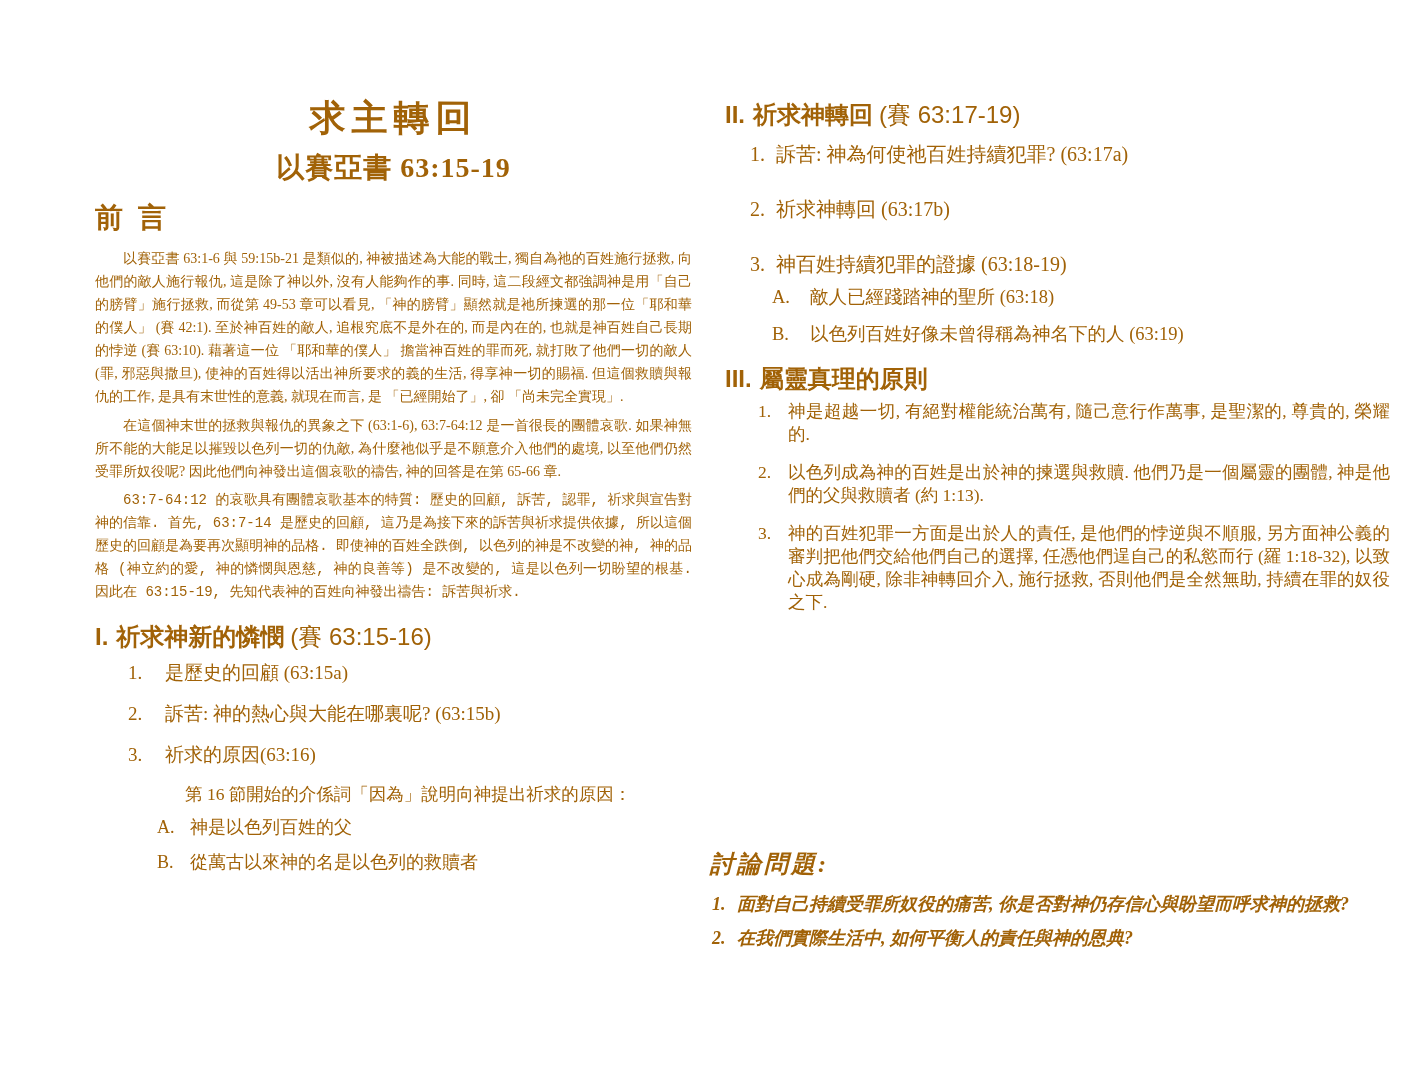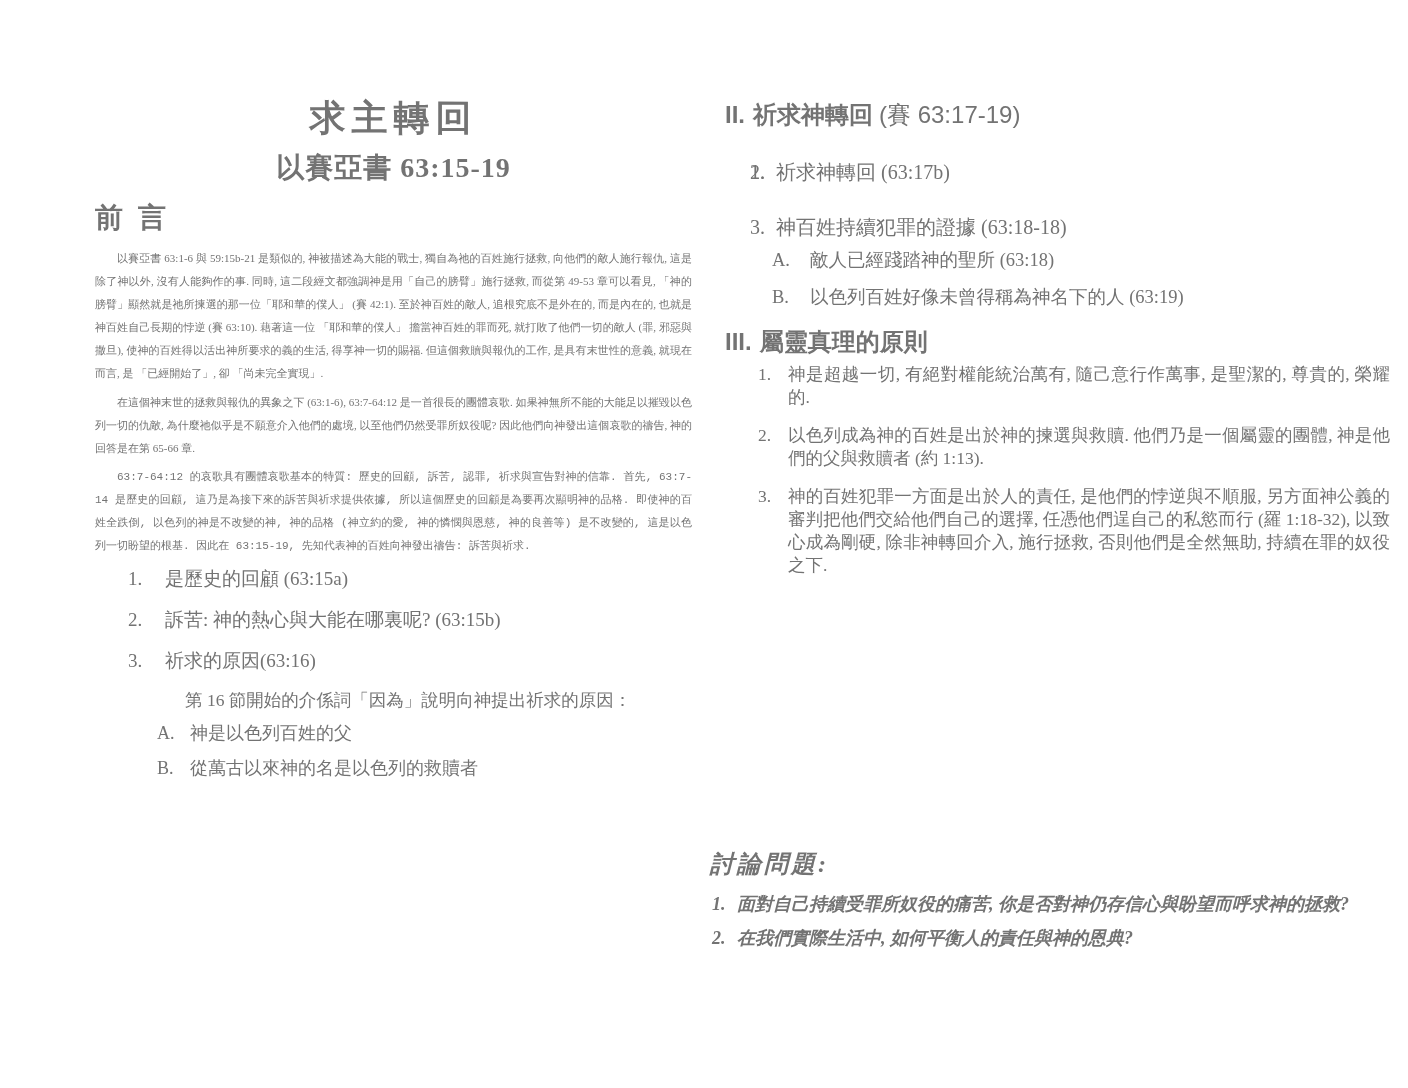--- a/index.html
+++ b/index.html
@@ -1,21 +1,21 @@
 <!DOCTYPE html>
 <html><head>
 <meta charset="utf-8">
 <style>
   html, body { margin: 0; padding: 0; background: #ffffff; }
   .page {
     position: relative;
     width: 1408px;
     height: 1088px;
     background: #ffffff;
-    color: #737373;
+    color: #a16207;
     font-family: "Liberation Serif", "DejaVu Serif", serif;
     overflow: hidden;
   }
   
   .col-left {
     position: absolute;
     left: 95px; top: 0;
     width: 597px;
     padding-top: 97px;
   }
@@ -48,21 +48,21 @@
   
   .intro-heading {
     margin: 14px 0 0 0;
     font-size: 28px;
     font-weight: bold;
     letter-spacing: 4px;
     line-height: 1.18;
   }
   .body-par {
     margin: 0 0 6px 0;
-    font-size: 11px;
+    font-size: 14px;
     line-height: 23px;
     text-align: justify;
     text-indent: 2em;
   }
   .body-par.first { margin-top: 13px; }
   .body-par.last { margin-bottom: 0; font-family: Liberation Mono, monospace; }
   
   .sec-heading {
     font-size: 24px;
     font-weight: bold;
@@ -163,20 +163,24 @@
       <div class="doc-title">求主轉回</div>
       <div class="doc-scripture">以賽亞書 63:15-19</div>
     </header>
 
     <h2 class="intro-heading">前 言</h2>
 
     <p class="body-par first">以賽亞書 63:1-6 與 59:15b-21 是類似的, 神被描述為大能的戰士, 獨自為祂的百姓施行拯救, 向他們的敵人施行報仇, 這是除了神以外, 沒有人能夠作的事. 同時, 這二段經文都強調神是用「自己的膀臂」施行拯救, 而從第 49-53 章可以看見, 「神的膀臂」顯然就是祂所揀選的那一位「耶和華的僕人」 (賽 42:1). 至於神百姓的敵人, 追根究底不是外在的, 而是內在的, 也就是神百姓自己長期的悖逆 (賽 63:10). 藉著這一位 「耶和華的僕人」 擔當神百姓的罪而死, 就打敗了他們一切的敵人 (罪, 邪惡與撒旦), 使神的百姓得以活出神所要求的義的生活, 得享神一切的賜福. 但這個救贖與報仇的工作, 是具有末世性的意義, 就現在而言, 是 「已經開始了」, 卻 「尚未完全實現」.</p>
     <p class="body-par">在這個神末世的拯救與報仇的異象之下 (63:1-6), 63:7-64:12 是一首很長的團體哀歌. 如果神無所不能的大能足以摧毀以色列一切的仇敵, 為什麼祂似乎是不願意介入他們的處境, 以至他們仍然受罪所奴役呢? 因此他們向神發出這個哀歌的禱告, 神的回答是在第 65-66 章.</p>
     <p class="body-par last">63:7-64:12 的哀歌具有團體哀歌基本的特質: 歷史的回顧, 訴苦, 認罪, 祈求與宣告對神的信靠. 首先, 63:7-14 是歷史的回顧, 這乃是為接下來的訴苦與祈求提供依據, 所以這個歷史的回顧是為要再次顯明神的品格. 即使神的百姓全跌倒, 以色列的神是不改變的神, 神的品格 (神立約的愛, 神的憐憫與恩慈, 神的良善等) 是不改變的, 這是以色列一切盼望的根基. 因此在 63:15-19, 先知代表神的百姓向神發出禱告: 訴苦與祈求.</p>
 
+    <div class="sec-heading">
+      <span class="sec-num">I.</span><span class="sec-zh">祈求神新的憐憫</span>
+      <span class="sec-ref">(賽 63:15-16)</span>
+    </div>
 
     <div class="s1-items">
       <div class="item">
         <span class="num">1.</span>
         <span>是歷史的回顧 (63:15a)</span>
       </div>
       <div class="item">
         <span class="num">2.</span>
         <span>訴苦: 神的熱心與大能在哪裏呢? (63:15b)</span>
       </div>
@@ -204,28 +208,29 @@
   <div class="col-right">
 
     <div class="sec-heading" style="margin-top:0;">
       <span class="sec-num">II.</span><span class="sec-zh">祈求神轉回</span>
       <span class="sec-ref">(賽 63:17-19)</span>
     </div>
 
     <div class="s2-items">
       <div class="item">
         <span class="num">1.</span>
+        <span>訴苦: 神為何使祂百姓持續犯罪? (63:17a)</span>
       </div>
       <div class="item">
         <span class="num">2.</span>
         <span>祈求神轉回 (63:17b)</span>
       </div>
       <div class="item">
         <span class="num">3.</span>
-        <span>神百姓持續犯罪的證據 (63:18-18)</span>
+        <span>神百姓持續犯罪的證據 (63:18-19)</span>
       </div>
     </div>
 
     <div class="s2-sub">
       <div class="item a">
         <span class="num">A.</span>
         <span>敵人已經踐踏神的聖所 (63:18)</span>
       </div>
       <div class="item b">
         <span class="num">B.</span>

